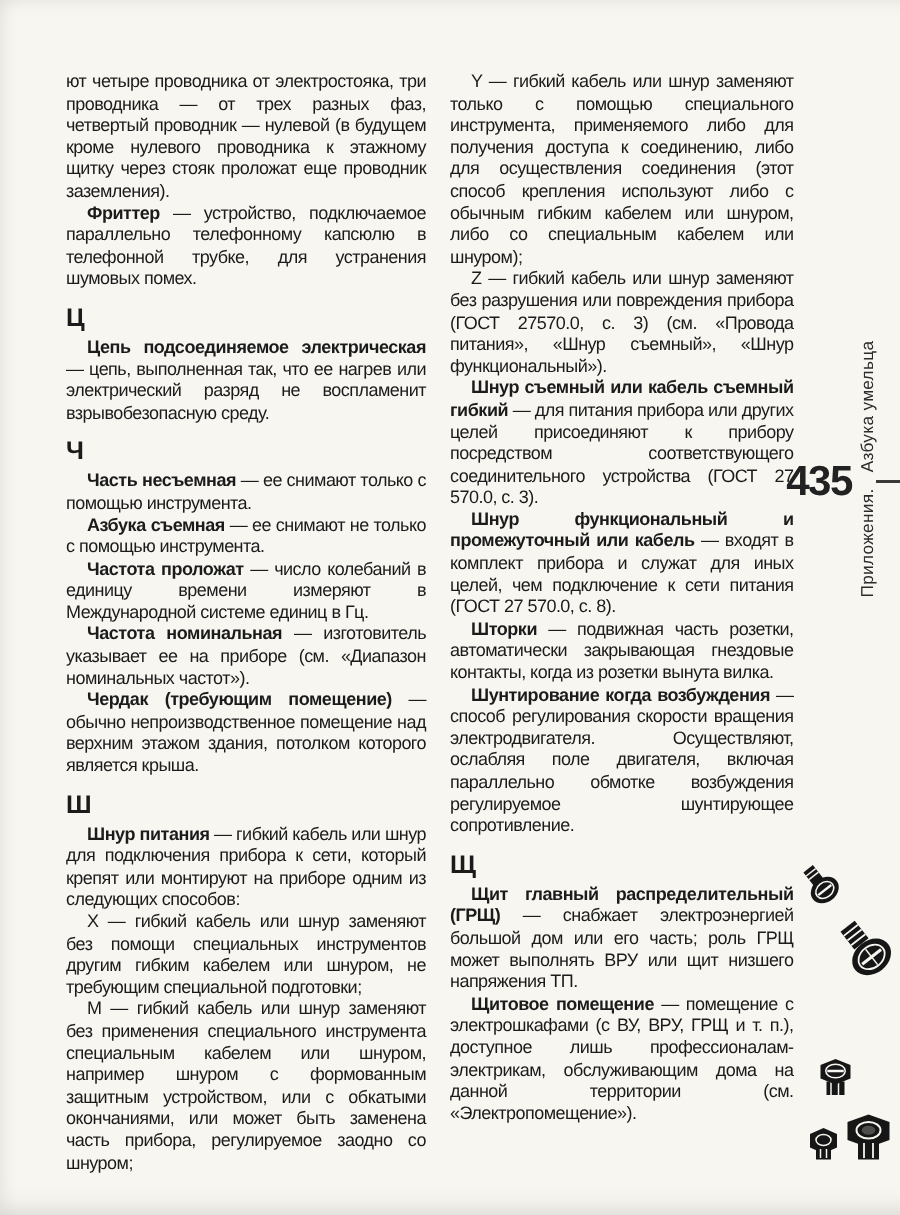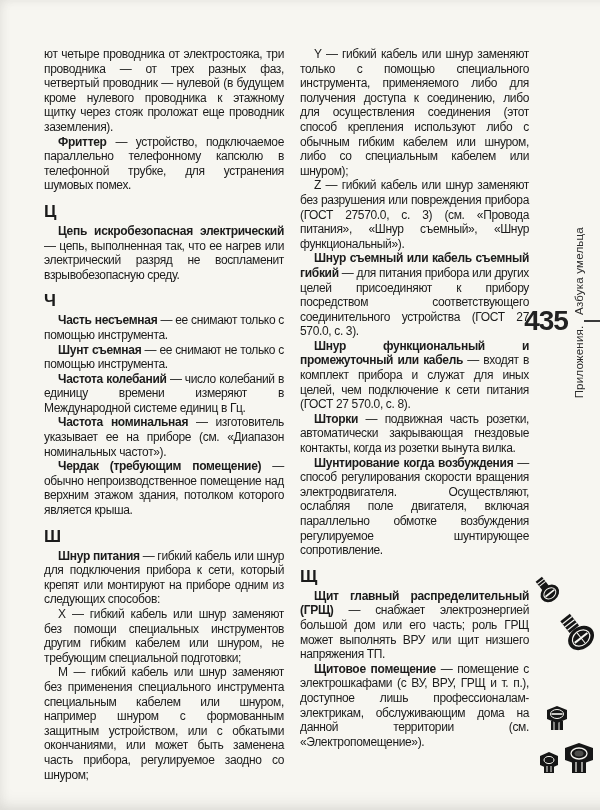--- a/index.html
+++ b/index.html
@@ -48,25 +48,25 @@
 </style>
 </head>
 <body>
 
 <div class="page">
 
   <div class="col col-left">
       <p class="para noindent">ют четыре проводника от электростояка, три проводника — от трех разных фаз, четвертый проводник — нулевой (в будущем кроме нулевого проводника к этажному щитку через стояк проложат еще проводник заземления).</p>
       <p class="para"><b>Фриттер</b> — устройство, подключаемое параллельно телефонному капсюлю в телефонной трубке, для устранения шумовых помех.</p>
       <div class="section-letter">Ц</div>
-      <p class="para"><b>Цепь искробезопасная электрический</b> — цепь, выполненная так, что ее нагрев или электрический разряд не воспламенит взрывобезопасную среду.</p>
+      <p class="para"><b>Цепь подсоединяемое электрическая</b> — цепь, выполненная так, что ее нагрев или электрический разряд не воспламенит взрывобезопасную среду.</p>
       <div class="section-letter">Ч</div>
       <p class="para"><b>Часть несъемная</b> — ее снимают только с помощью инструмента.</p>
-      <p class="para"><b>Шунт съемная</b> — ее снимают не только с помощью инструмента.</p>
-      <p class="para"><b>Частота колебаний</b> — число колебаний в единицу времени измеряют в Международной системе единиц в Гц.</p>
+      <p class="para"><b>Азбука съемная</b> — ее снимают не только с помощью инструмента.</p>
+      <p class="para"><b>Частота проложат</b> — число колебаний в единицу времени измеряют в Международной системе единиц в Гц.</p>
       <p class="para"><b>Частота номинальная</b> — изготовитель указывает ее на приборе (см. «Диапазон номинальных частот»).</p>
       <p class="para"><b>Чердак (требующим помещение)</b> — обычно непроизводственное помещение над верхним этажом здания, потолком которого является крыша.</p>
       <div class="section-letter">Ш</div>
       <p class="para"><b>Шнур питания</b> — гибкий кабель или шнур для подключения прибора к сети, который крепят или монтируют на приборе одним из следующих способов:</p>
       <p class="para">Х — гибкий кабель или шнур заменяют без помощи специальных инструментов другим гибким кабелем или шнуром, не требующим специальной подготовки;</p>
       <p class="para">М — гибкий кабель или шнур заменяют без применения специального инструмента специальным кабелем или шнуром, например шнуром с формованным защитным устройством, или с обкатыми окончаниями, или может быть заменена часть прибора, регулируемое заодно со шнуром;</p>
     </div>
   <div class="col col-right">
       <p class="para">Y — гибкий кабель или шнур заменяют только с помощью специального инструмента, применяемого либо для получения доступа к соединению, либо для осуществления соединения (этот способ крепления используют либо с обычным гибким кабелем или шнуром, либо со специальным кабелем или шнуром);</p>
       <p class="para">Z — гибкий кабель или шнур заменяют без разрушения или повреждения прибора (ГОСТ 27570.0, с. 3) (см. «Провода питания», «Шнур съемный», «Шнур функциональный»).</p>

